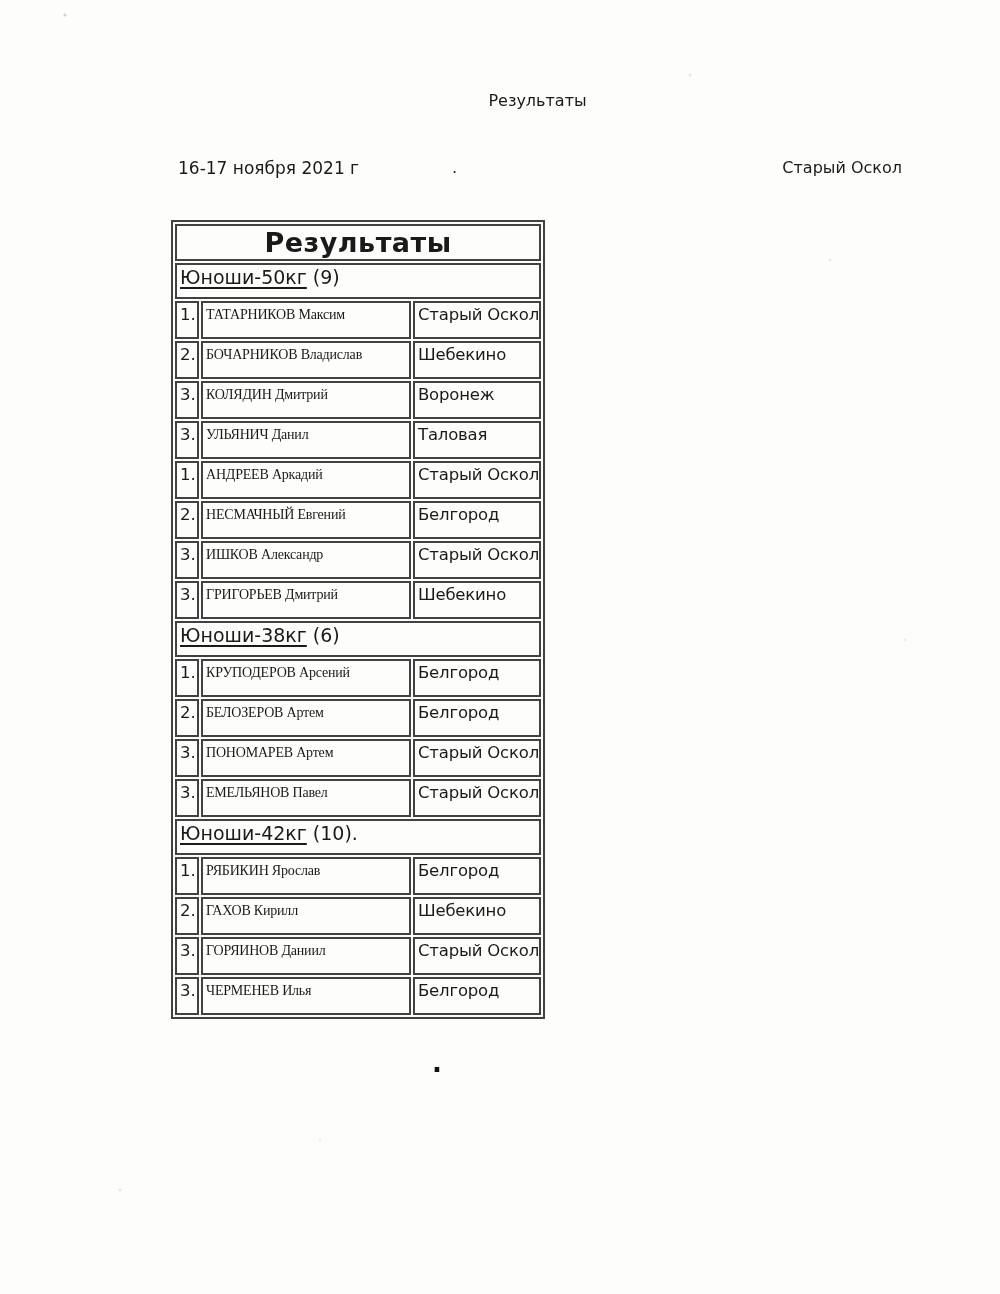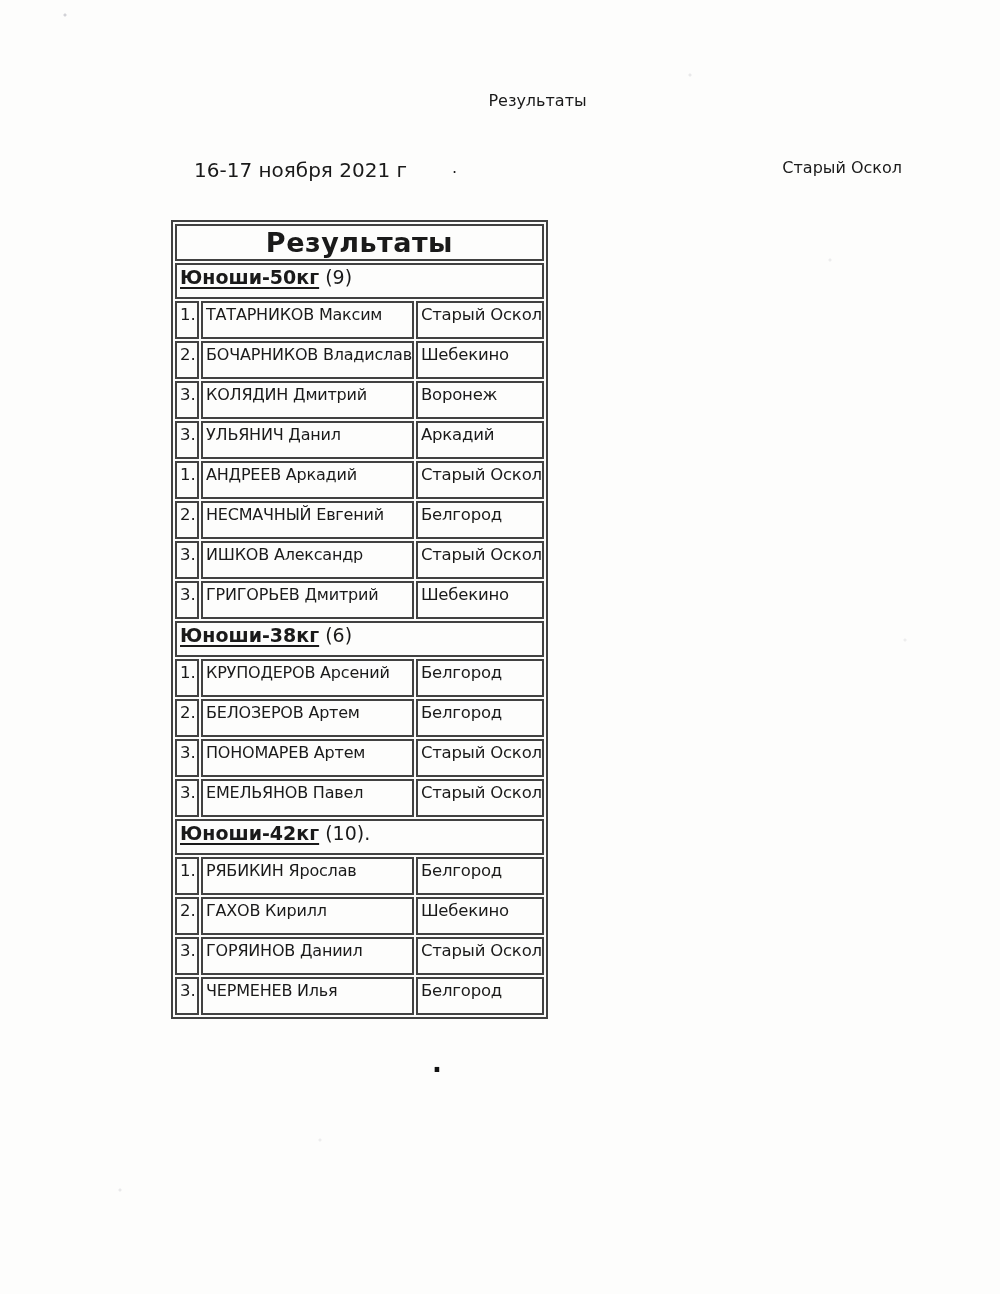--- a/index.html
+++ b/index.html
@@ -34,23 +34,22 @@
     font-size: 16px;
     line-height: 19px;
     white-space: nowrap;
   }
   .hline1 { top: 91px; }
   .hline2 { top: 124px; }
   .h-date {
     position: absolute;
     top: 158px;
     left: 178px;
-    font-size: 20px;
-    white-space: nowrap;
-    margin-left: 16px;
+    font-size: 17px;
+    white-space: nowrap;
   }
   .h-dot {
     position: absolute;
     top: 158px;
     left: 452px;
     font-size: 16px;
   }
   .h-loc {
     position: absolute;
     top: 158px;
@@ -86,44 +85,45 @@
     white-space: nowrap;
   }
   td.section-cell {
     height: 36px;
     font-size: 19px;
     line-height: 23px;
     padding: 1px 3px 0 3px;
     white-space: nowrap;
   }
   td.section-cell .cat {
-    font-weight: bold;
+    font-weight: normal;
     text-decoration: underline;
     text-decoration-thickness: 2px;
     text-underline-offset: 3px;
   }
   td.section-cell .cnt {
     font-weight: normal;
   }
   td.place-cell {
     width: 24px;
     height: 38px;
     font-size: 16.5px;
     line-height: 20px;
     padding: 2px 0 0 3px;
     white-space: nowrap;
   }
   td.name-cell {
     width: 210px;
     height: 38px;
-    font-size: 16px;
+    font-size: 14px;
     line-height: 20px;
     letter-spacing: -0.2px;
     padding: 2px 0 0 3px;
     white-space: nowrap;
+    font-family: Liberation Serif, serif;
   }
   td.city-cell {
     width: 122px;
     height: 38px;
     font-size: 16.5px;
     line-height: 20px;
     letter-spacing: -0.2px;
     padding: 2px 0 0 3px;
     white-space: nowrap;
   }
@@ -169,21 +169,21 @@
           <td class="city-cell">Шебекино</td>
         </tr>
         <tr>
           <td class="place-cell">3.</td>
           <td class="name-cell">КОЛЯДИН Дмитрий</td>
           <td class="city-cell">Воронеж</td>
         </tr>
         <tr>
           <td class="place-cell">3.</td>
           <td class="name-cell">УЛЬЯНИЧ Данил</td>
-          <td class="city-cell">Аркадий</td>
+          <td class="city-cell">Таловая</td>
         </tr>
         <tr>
           <td class="place-cell">1.</td>
           <td class="name-cell">АНДРЕЕВ Аркадий</td>
           <td class="city-cell">Старый Оскол</td>
         </tr>
         <tr>
           <td class="place-cell">2.</td>
           <td class="name-cell">НЕСМАЧНЫЙ Евгений</td>
           <td class="city-cell">Белгород</td>

